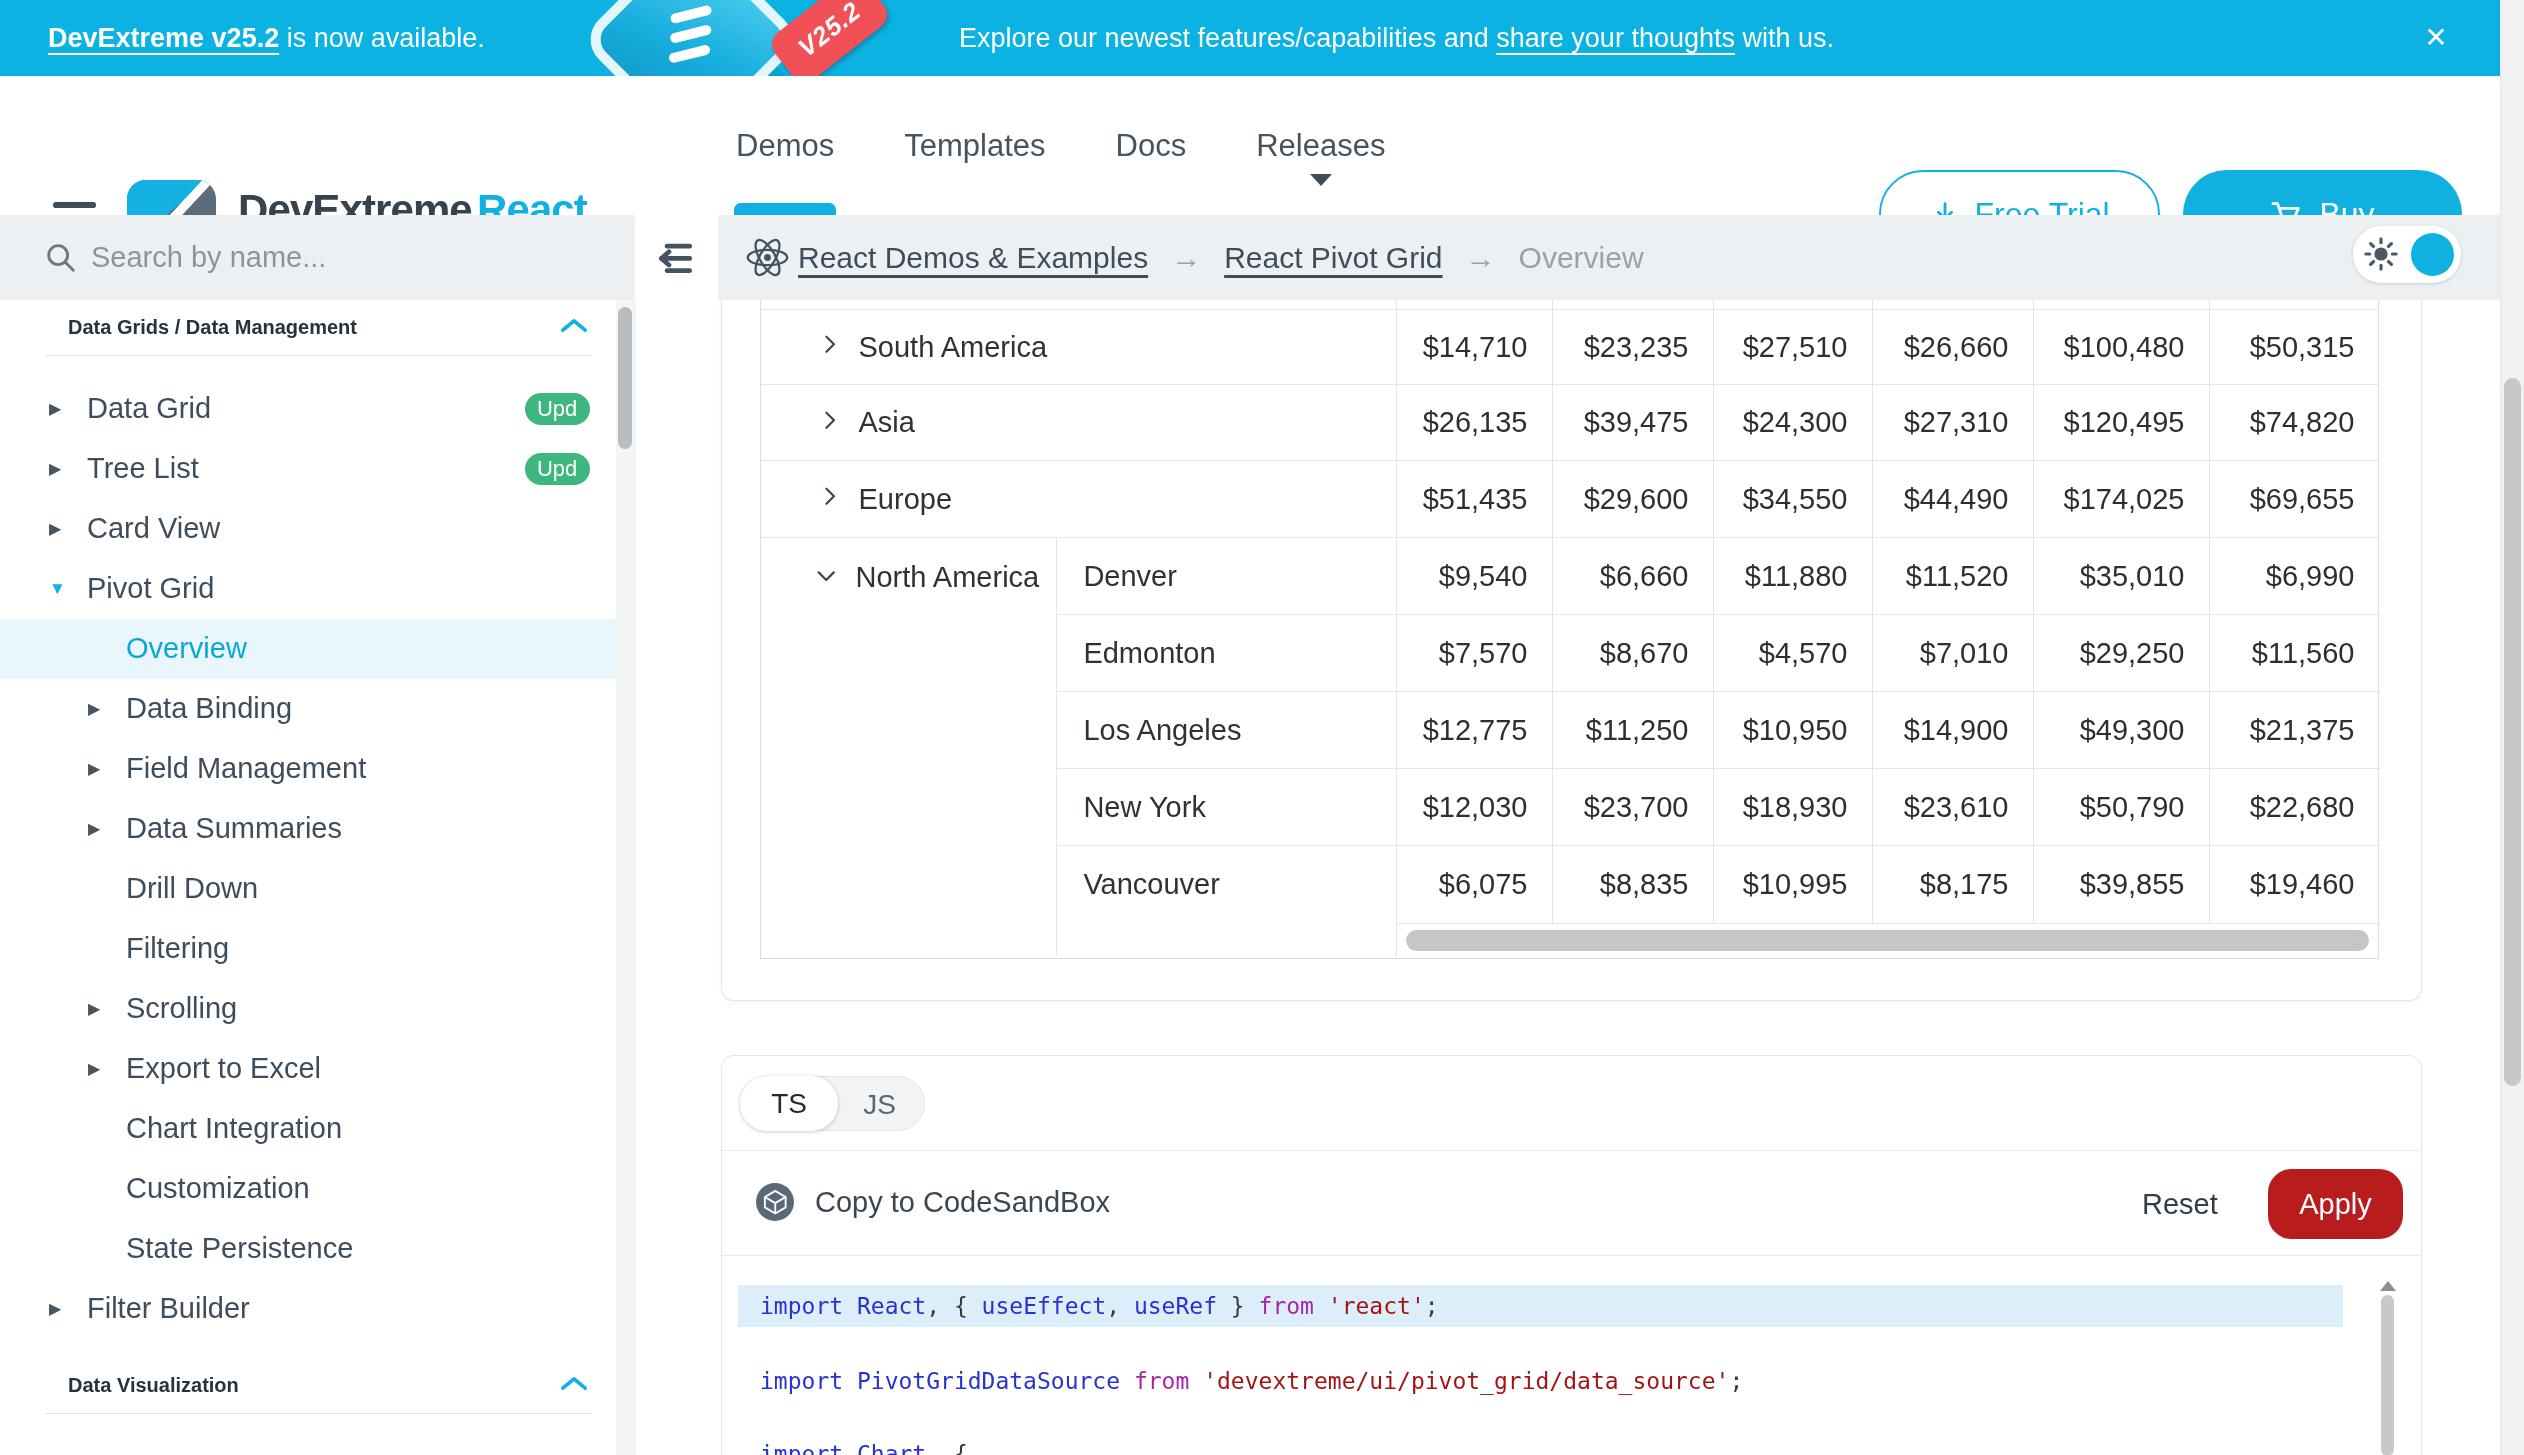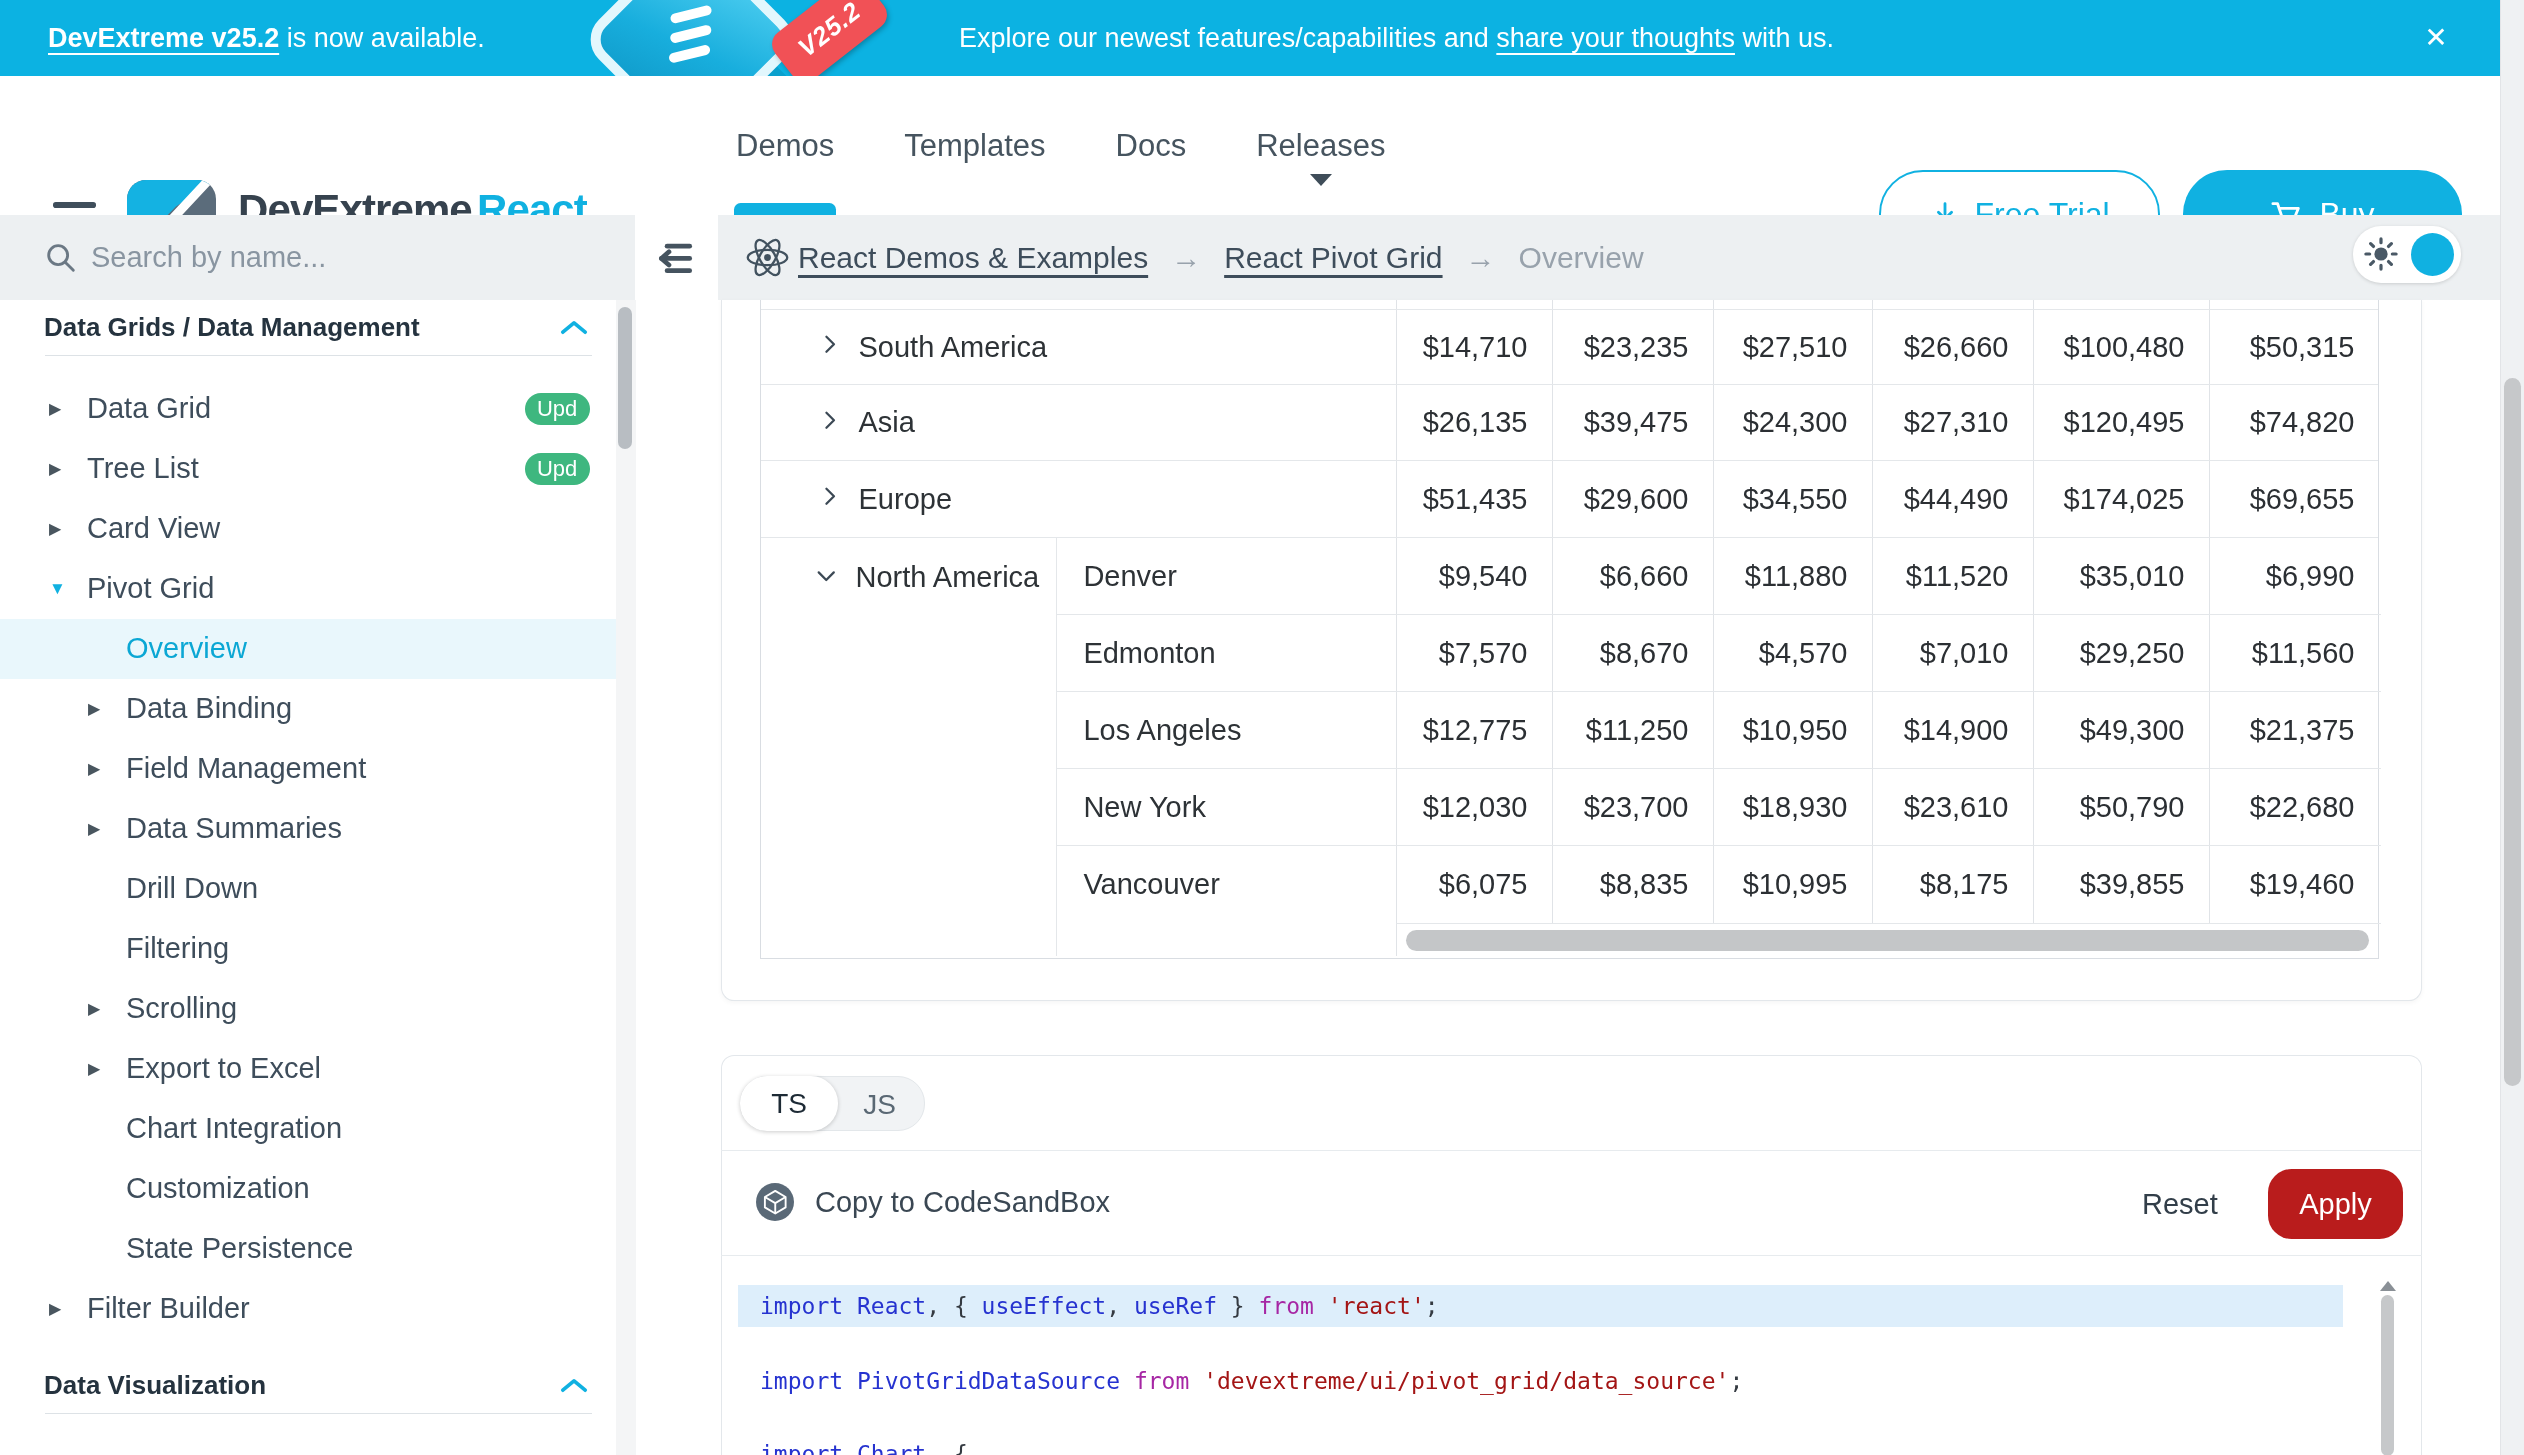--- a/index.html
+++ b/index.html
@@ -63,22 +63,22 @@
   .crumb-sep { color:#98a2ac; }
   .crumb-cur { color:#98a2ac; }
   .react-ico { position:absolute; left:744px; top:234px; }
   .theme-toggle { position:absolute; left:2353px; top:226px; width:108px; height:57px; background:#fff; border-radius:28px;
                   box-shadow:0 0.9px 3.8px rgba(0,0,0,.15); cursor:pointer; }
   .theme-knob { position:absolute; right:6.6px; top:6.6px; width:43px; height:43px; border-radius:50%; background:#10b1e1; }
   .theme-toggle svg { position:absolute; left:11.3px; top:11.3px; }
 
   
   .side-list { position:absolute; left:0; top:300px; width:616px; background:#fff; }
-  .side-header { height:55px; padding:0 28px 0 44px; display:flex; align-items:center; justify-content:space-between;
-                 font-size:26px; color:#25333f; font-weight:600; cursor:pointer; }
+  .side-header { height:55px; padding:0 28px 0 68px; display:flex; align-items:center; justify-content:space-between;
+                 font-size:20px; color:#25333f; font-weight:600; cursor:pointer; }
   .side-div { height:0.9px; background:#dde2e6; margin:0 24.5px 0 45px; }
   .side-pad { height:23px; }
   .side-gap { height:19px; }
   .side-item { height:60px; display:flex; align-items:center; font-size:29px; color:#3e4d5b; cursor:pointer; }
   .side-item .arr { width:38px; margin-left:49px; font-size:16px; color:#49565f; flex:0 0 auto; }
   .side-item.indent .arr { margin-left:88px; }
   .side-item .arr.down { color:#10b1e1; font-size:17px; }
   .side-item .lbl { white-space:nowrap; }
   .side-item.selected { background:#e9f7fc; }
   .side-item.selected .lbl { color:#0ba7d4; }

